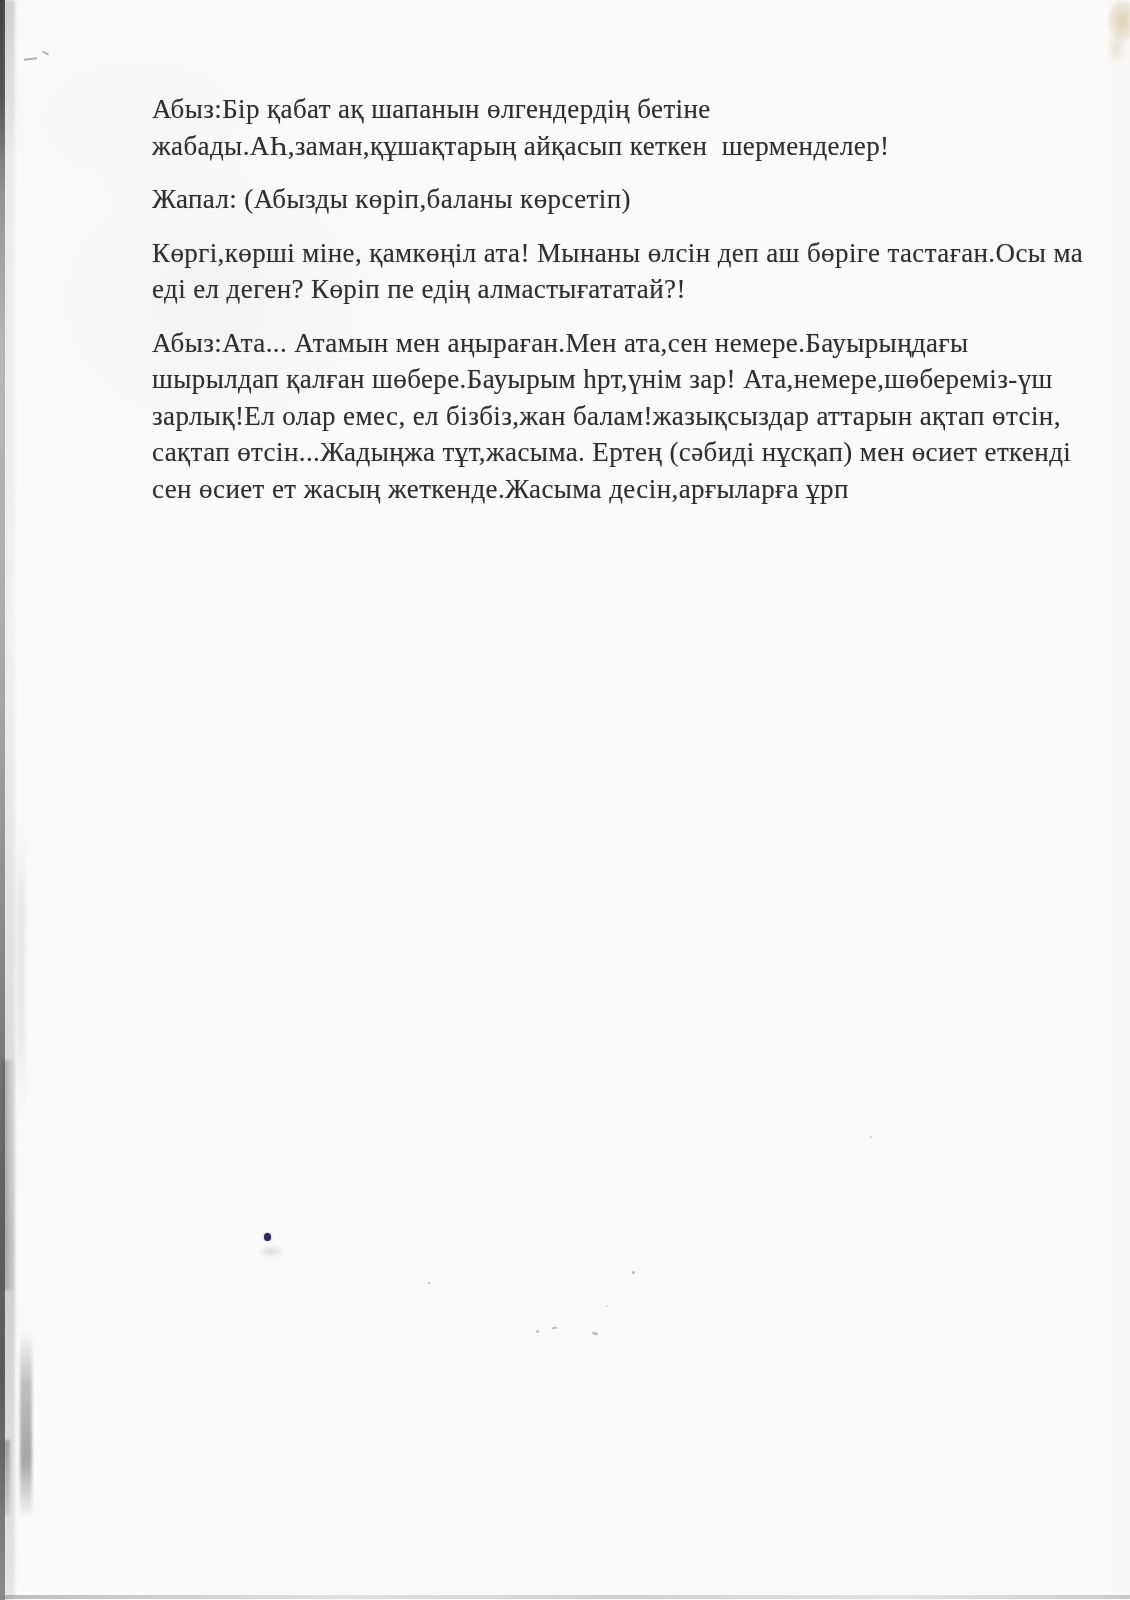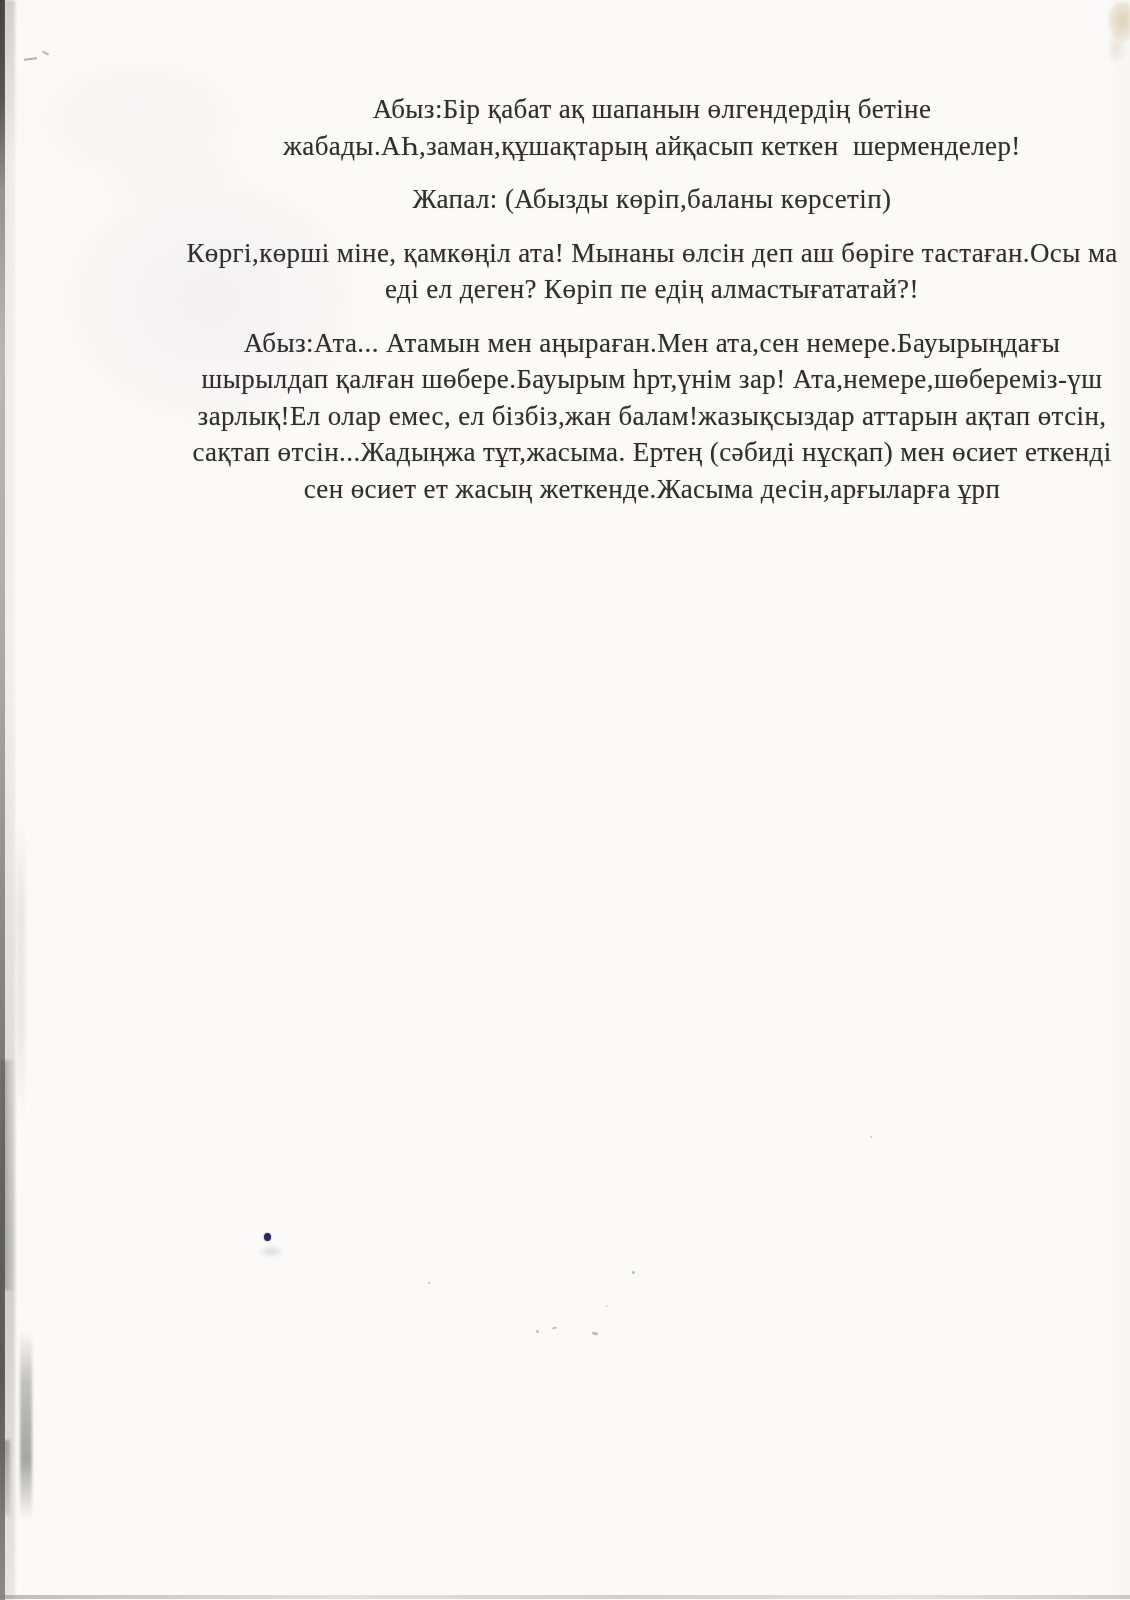--- a/index.html
+++ b/index.html
@@ -11,21 +11,20 @@
     position: relative;
     width: 1130px;
     height: 1600px;
     margin: 0 auto;
     overflow: hidden;
     background:
       radial-gradient(ellipse 260px 220px at 210px 300px, rgba(228,225,228,0.35), rgba(228,225,228,0) 70%),
       radial-gradient(ellipse 200px 120px at 140px 120px, rgba(235,232,233,0.30), rgba(235,232,233,0) 75%),
       linear-gradient(90deg, #f4f2f1 0px, #fbfaf9 18px, #fbfaf9 1106px, #f8f6f4 1130px);
     font-family: "Liberation Serif", "DejaVu Serif", serif;
-    text-align: center;
   }
 
   
   .text-block {
     position: absolute;
     left: 152px;
     top: 91px;
     width: 1000px;
   }
   .para {

